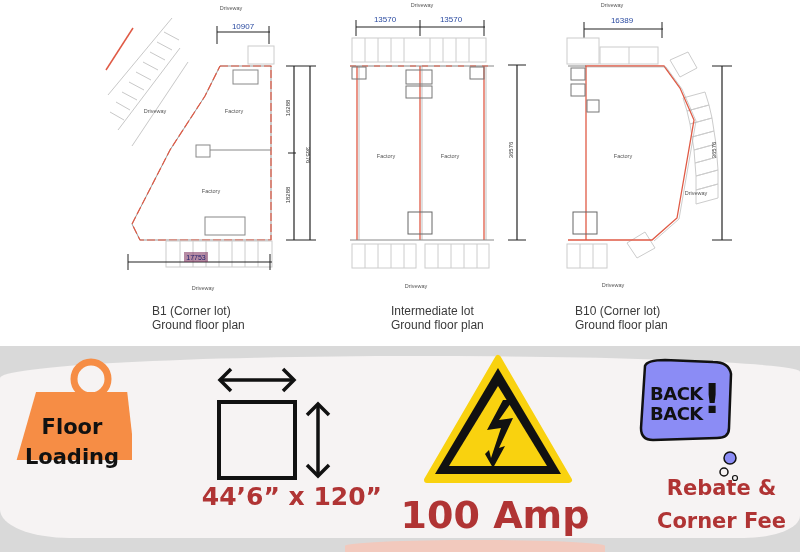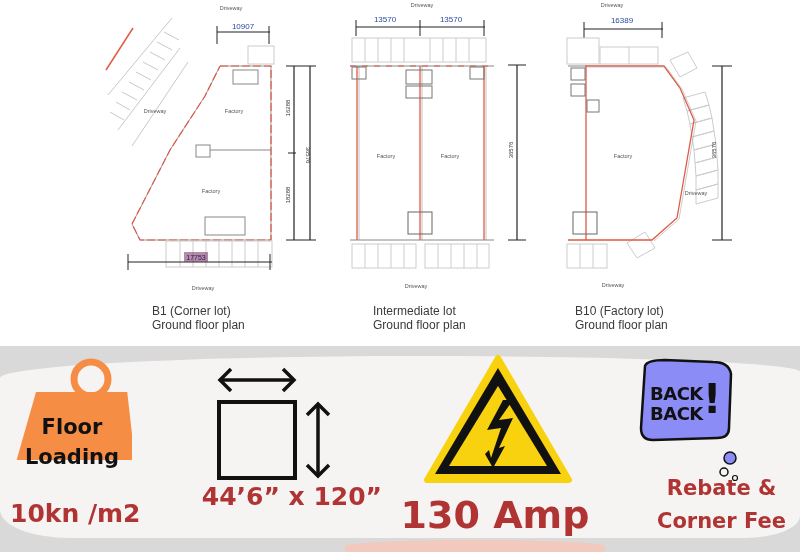--- a/index.html
+++ b/index.html
@@ -179,44 +179,43 @@
       <text x="696" y="195" font-size="5.5" fill="#555" text-anchor="middle">Driveway</text>
       <text x="613" y="287" font-size="5.5" fill="#555" text-anchor="middle">Driveway</text>
       <text transform="translate(716,150) rotate(-90)" font-size="6" fill="#333" text-anchor="middle">36576</text>
     </g>
   </svg>
 
   <div class="caption" style="left:152px;top:304px;">
     <span class="cap-line">B1 (Corner lot)</span>
     <span class="cap-line">Ground floor plan</span>
   </div>
-  <div class="caption" style="left:373px;top:304px;">
+  <div class="caption" style="left:391px;top:304px;">
     <span class="cap-line">Intermediate lot</span>
     <span class="cap-line">Ground floor plan</span>
   </div>
   <div class="caption" style="left:575px;top:304px;">
-    <span class="cap-line">B10 (Factory lot)</span>
+    <span class="cap-line">B10 (Corner lot)</span>
     <span class="cap-line">Ground floor plan</span>
   </div>
 </div>
 
 <div class="bar"></div>
 <div class="bar-inner"></div>
 <div style="position:absolute;left:345px;top:540px;width:260px;height:12px;background:#f2c9bd;border-radius:50% 50% 0 0;"></div>
 
 <div class="feature" style="left:0;top:356px;width:170px;height:190px;">
   <svg width="120" height="104" viewBox="0 0 120 104" style="position:absolute;left:12px;top:0;">
     <circle cx="79" cy="23" r="17" fill="none" stroke="#f68d45" stroke-width="7"></circle>
     <path d="M32 36 L126 36 L134 104 L12 104 Z" fill="#f68d45" transform="translate(-7,0) scale(0.97,1)"></path>
   </svg>
   <div class="weight-text" style="top:56px;left:12px;width:120px;">
     <div>Floor</div>
     <div>Loading</div>
   </div>
-  <div class="val" style="position:absolute;left:10px;top:142px;font-size:25px;line-height:32px;">10kn /m2</div>
 </div>
 
 <div class="feature" style="left:180px;top:356px;width:210px;height:190px;">
   <svg width="120" height="120" viewBox="0 0 120 120" style="position:absolute;left:36px;top:8px;">
     <line x1="4" y1="16" x2="78" y2="16" stroke="#111" stroke-width="3.5"></line>
     <polyline points="15,5 4,16 15,27" fill="none" stroke="#111" stroke-width="3.5"></polyline>
     <polyline points="67,5 78,16 67,27" fill="none" stroke="#111" stroke-width="3.5"></polyline>
     <rect x="3" y="38" width="76" height="76" fill="none" stroke="#111" stroke-width="4"></rect>
     <line x1="102" y1="40" x2="102" y2="112" stroke="#111" stroke-width="3.5"></line>
     <polyline points="91,51 102,40 113,51" fill="none" stroke="#111" stroke-width="3.5"></polyline>
@@ -225,21 +224,21 @@
   <div class="val" style="position:absolute;left:2px;top:124px;width:200px;font-size:25px;line-height:34px;white-space:nowrap;text-align:right;">44’6” x 120”</div>
 </div>
 
 <div class="feature" style="left:390px;top:352px;width:220px;height:194px;">
   <svg width="150" height="132" viewBox="0 0 150 132" style="position:absolute;left:33px;top:2px;">
     <polygon points="75,4 146,126 4,126" fill="#f9d20f" stroke="#f9d20f" stroke-width="6" stroke-linejoin="round"></polygon>
     <polygon points="75,14 138,120 12,120" fill="#111"></polygon>
     <polygon points="75,32 124,112 26,112" fill="#f9d20f"></polygon>
     <polygon points="80,46 64,76 78,74 68,104 66,96 62,100 70,114 82,92 76,94 90,64 76,66 90,46" fill="#111"></polygon>
   </svg>
-  <div class="val" style="position:absolute;left:0;top:140px;width:210px;font-size:38px;line-height:46px;">130 Amp</div>
+  <div class="val" style="position:absolute;left:0;top:140px;width:210px;font-size:38px;line-height:46px;">100 Amp</div>
 </div>
 
 <div class="feature" style="left:615px;top:356px;width:185px;height:190px;">
   <svg width="110" height="126" viewBox="0 0 110 126" style="position:absolute;left:20px;top:2px;">
     <path d="M10 8 Q12 2 30 2 L78 4 Q94 4 96 16 L94 70 Q94 80 82 80 L18 82 Q6 82 6 70 Z" fill="#8b8cf5" stroke="#111" stroke-width="2.5"></path>
     <circle cx="95" cy="100" r="6" fill="#8b8cf5" stroke="#111" stroke-width="1.5"></circle>
     <circle cx="89" cy="114" r="4" fill="none" stroke="#111" stroke-width="1.5"></circle>
     <circle cx="100" cy="120" r="2.5" fill="none" stroke="#111" stroke-width="1.2"></circle>
   </svg>
   <div class="cash" style="left:35px;top:28px;font-size:18px;line-height:20px;">

